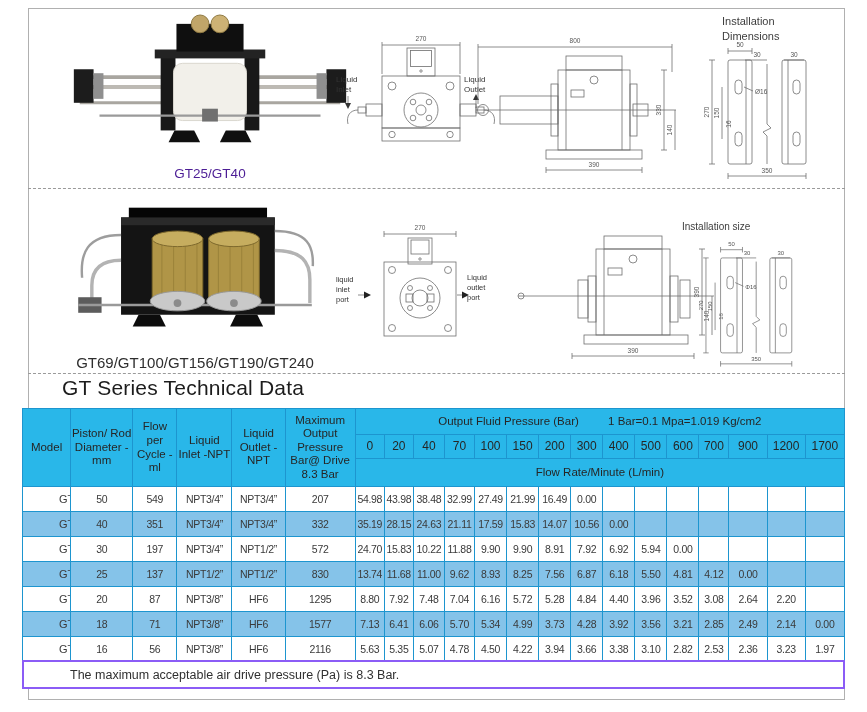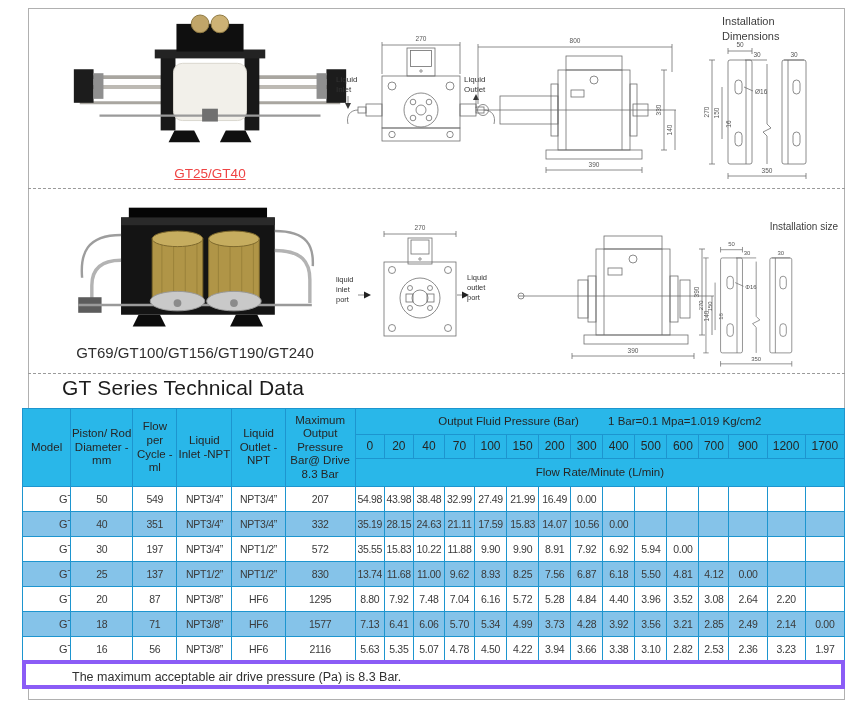--- a/index.html
+++ b/index.html
@@ -4,25 +4,25 @@
 <style>
   * { margin:0; padding:0; box-sizing:border-box; }
   html,body { width:867px; height:712px; background:#ffffff; font-family:"Liberation Sans", sans-serif; overflow:hidden; }
   .page { position:relative; width:867px; height:712px; background:#fff; }
   .page-border { position:absolute; left:28px; top:8px; width:817px; height:692px; border:1px solid #b0b0b0; pointer-events:none; }
   .dashed-sep { position:absolute; left:28px; width:817px; border-top:1px dashed #9a9a9a; height:0; }
   .sep1 { top:188px; } .sep2 { top:373px; }
 
   .abs { position:absolute; }
   .photo-wrap { display:flex; flex-direction:column; align-items:center; }
-  .caption1 { font-size:13.5px; color:#ef4444; margin-top:4px;text-decoration:underline; }
-  .caption2 { font-size:15px; color:#2e2e2e; margin-top:2px; }
+  .caption1 { font-size:13.5px; color:#4c1d95; margin-top:4px; }
+  .caption2 { font-size:15px; color:#2e2e2e; margin-top:12px; }
 
   .install-title-1 { left:722px; top:14px; width:112px; text-align:left; font-size:11px; color:#3d3d3d; line-height:1.35; }
-  .install-title-2 { left:718px; top:221px; width:120px; text-align:right; font-size:10px; color:#3d3d3d; }
+  .install-title-2 { left:682px; top:221px; width:120px; text-align:left; font-size:10px; color:#3d3d3d; }
 
   svg text { font-family:"Liberation Sans", sans-serif; fill:#555; }
   .dim { font-size:6.5px; }
   .lbl { font-size:8px; fill:#333; }
   .lbl2 { font-size:7.5px; fill:#333; }
   .line-art line, .line-art rect, .line-art circle, .line-art path, .line-art ellipse { stroke:#6e6e6e; stroke-width:0.8; fill:none; }
 
   .table-title { left:62px; top:376px; font-size:21px; color:#1c1c1c; letter-spacing:0.2px; }
 
   table.tech { position:absolute; left:22px; top:408px; width:823px; border-collapse:collapse; table-layout:fixed; }
@@ -32,21 +32,21 @@
   .tech thead tr.r2 { height:24px; }
   .tech thead tr.r3 { height:28px; }
   .tech thead th.pcol { font-size:12px; }
   .tech thead th.group-cell span { display:inline-block; }
   .tech thead th.group-cell .conv { margin-left:26px; }
   .tech tbody tr { height:25px; }
   .tech tbody td { font-size:10.5px; color:#3a3a3a; letter-spacing:-0.3px; background:#fff; }
   .tech tbody tr.alt td { background:#85c3e9; }
   .tech tbody td.model-cell { font-size:11px; letter-spacing:0;padding-left:36px; }
 
-  .footer-note { position:absolute; left:22px; top:660px; width:823px; height:29px; border:4px solid #8b5cf6; background:#fff; line-height:27px; padding-left:46px; font-size:12.5px; color:#303030; }
+  .footer-note { position:absolute; left:22px; top:660px; width:823px; height:29px; border:2px solid #8b5cf6; background:#fff; line-height:27px; padding-left:46px; font-size:12.5px; color:#303030; }
 </style>
 </head>
 <body>
 
 <div class="page">
   <div class="page-border"></div>
   <div class="dashed-sep sep1"></div>
   <div class="dashed-sep sep2"></div>
 
   <div class="abs photo-wrap" style="left:70px; top:14px; width:280px;">
@@ -419,21 +419,21 @@
           <td></td>
           <td></td>
         </tr>
         <tr>
           <td class="model-cell">GT69</td>
           <td>30</td>
           <td>197</td>
           <td>NPT3/4”</td>
           <td>NPT1/2”</td>
           <td>572</td>
-          <td>35.55</td>
+          <td>24.70</td>
           <td>15.83</td>
           <td>10.22</td>
           <td>11.88</td>
           <td>9.90</td>
           <td>9.90</td>
           <td>8.91</td>
           <td>7.92</td>
           <td>6.92</td>
           <td>5.94</td>
           <td>0.00</td>

